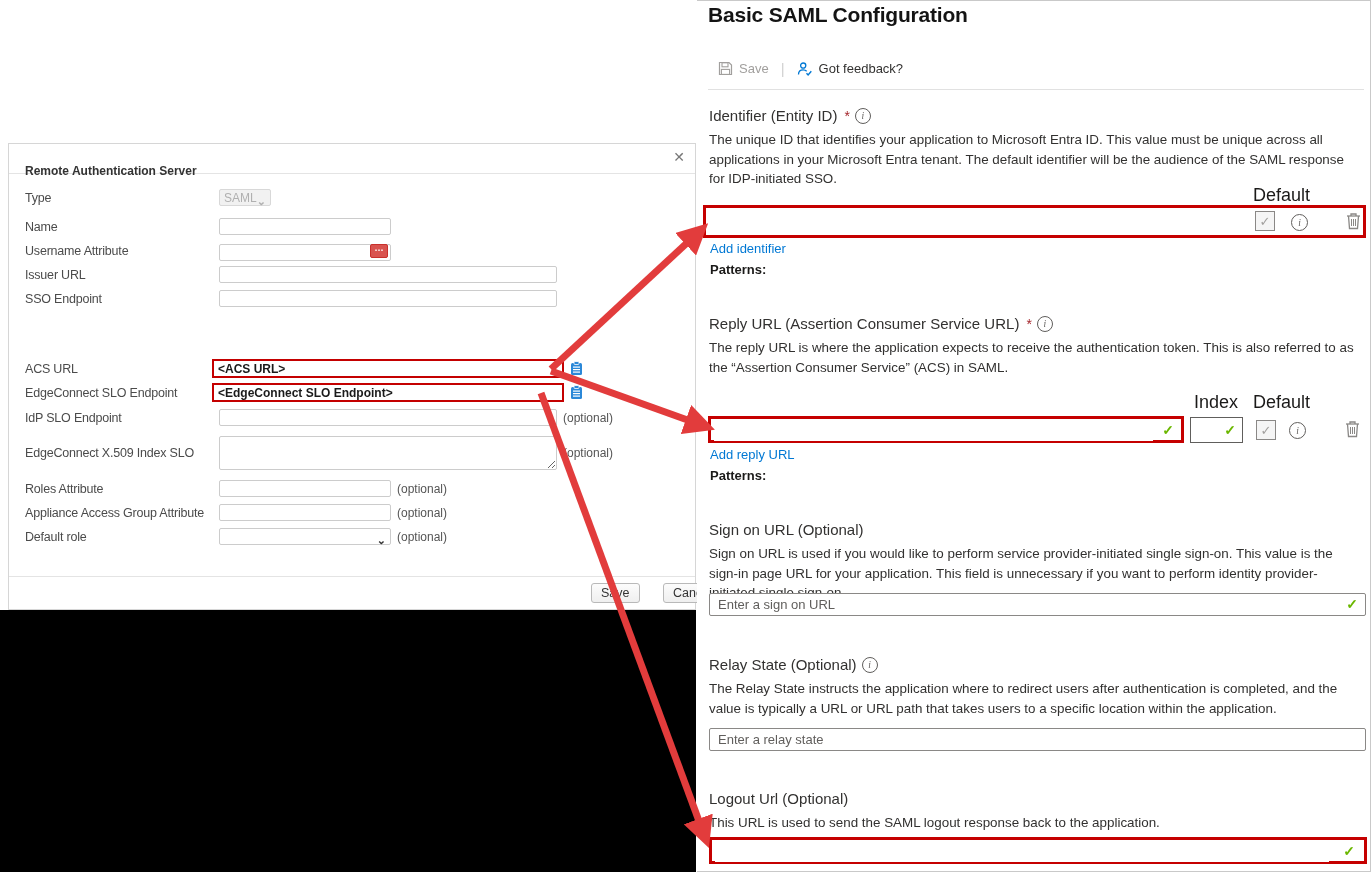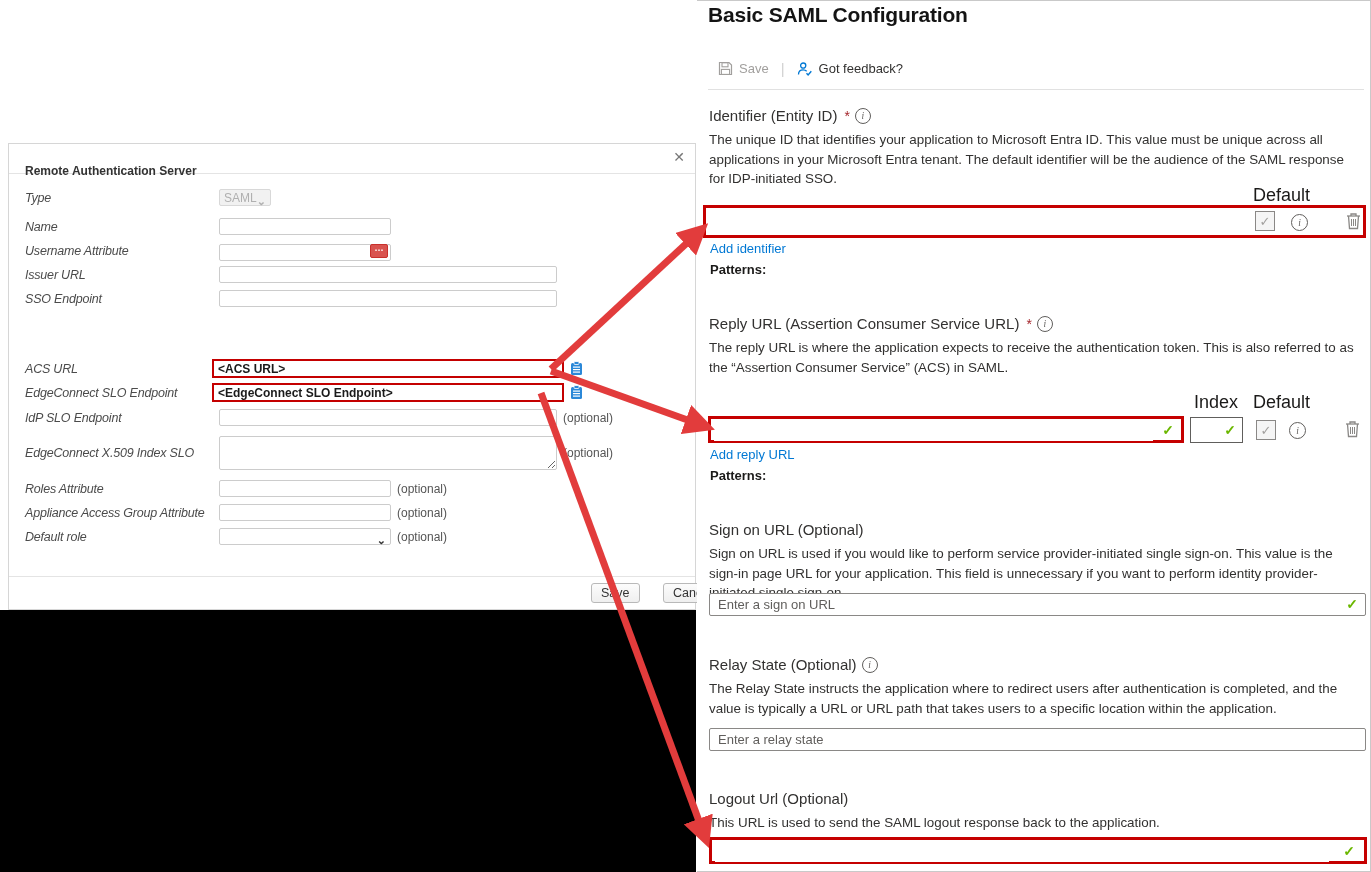--- a/index.html
+++ b/index.html
@@ -9,21 +9,21 @@
   
   .black-area{position:absolute;left:0;top:610px;width:696px;height:262px;background:#000;}
 
   
   .dialog{position:absolute;left:8px;top:143px;width:688px;height:467px;background:#fff;
           border:1px solid #d6d6d6;box-sizing:border-box;color:#4a4a4a;}
   .dlg-header{position:relative;height:29px;border-bottom:1px solid #e4e4e4;}
   .dlg-title{position:absolute;left:16px;top:20px;font-size:12px;font-weight:bold;color:#333;}
   .dlg-close{position:absolute;right:10px;top:5px;font-size:14px;color:#777;cursor:pointer;}
   .drow{position:absolute;left:0;width:100%;display:flex;align-items:center;}
-  .dlabel{flex:none;width:194px;padding-left:16px;font-size:12.5px;color:#4b4b4b;white-space:nowrap;letter-spacing:-0.2px;font-style:italic;}
+  .dlabel{flex:none;width:194px;padding-left:16px;font-size:12.5px;color:#4b4b4b;white-space:nowrap;letter-spacing:-0.2px;}
   .din{box-sizing:border-box;border:1px solid #ccc;border-radius:2px;height:17px;font-size:12px;
        padding:0 4px;color:#333;background:#fff;font-family:"Liberation Sans",sans-serif;}
   .w-sm{width:172px;}
   .w-lg{width:338px;}
   .dta{box-sizing:border-box;border:1px solid #ccc;border-radius:2px;width:338px;height:34px;
        resize:vertical;font-family:"Liberation Sans",sans-serif;font-size:12px;}
   .sel{box-sizing:border-box;border:1px solid #ccc;border-radius:2px;height:17px;display:flex;
        align-items:flex-end;justify-content:space-between;padding:0 4px;font-size:12px;background:#fff;}
   .sel.disabled{background:#f1f1f1;color:#b0b0b0;border-color:#d8d8d8;width:52px;}
   .sel.normal{width:172px;color:#333;}

